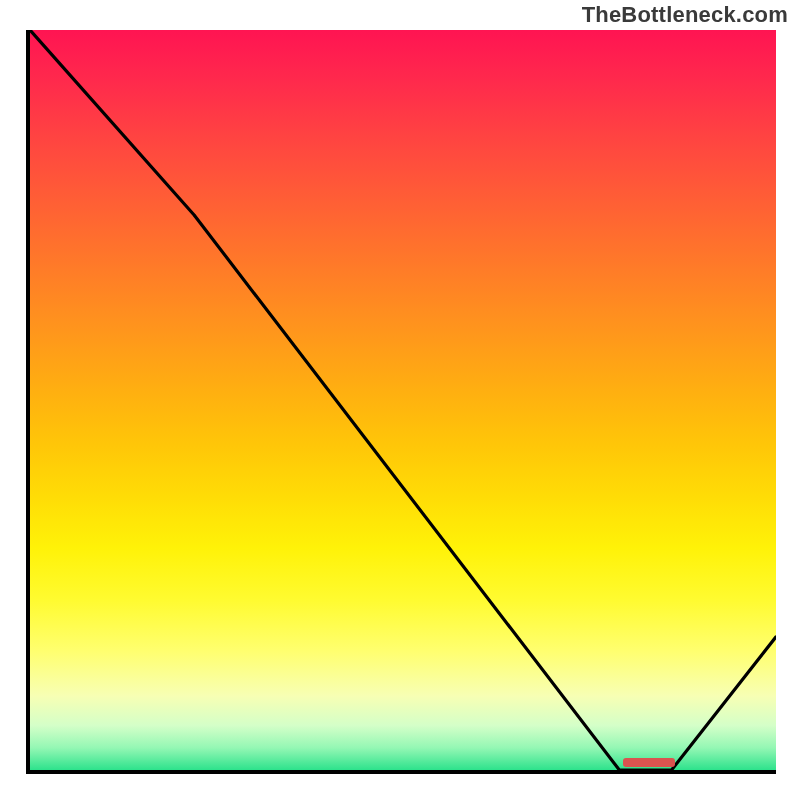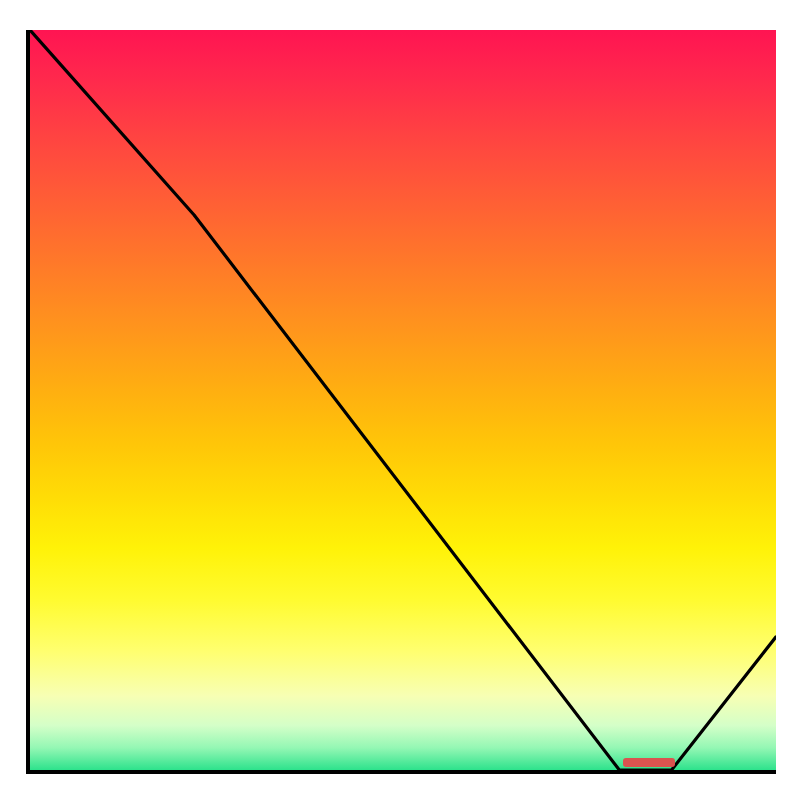--- a/index.html
+++ b/index.html
@@ -59,20 +59,21 @@
     background: #d9534f;
     border-radius: 3px;
     height: 9px;
     bottom: 3px;
   }
 </style>
 </head>
 <body>
 
 <div class="chart-container">
+  <div class="attribution">TheBottleneck.com</div>
   <div class="plot-frame">
     <div class="gradient-bg"></div>
     <svg class="curve-svg" viewBox="0 0 750 744" preserveAspectRatio="none">
       <path d="M0.0 0.0 L165.0 186.0 L592.5 744.0 L615.0 744.0 L645.0 744.0 L750.0 610.1" id="curve-path" fill="none" stroke="#000" stroke-width="3.2" stroke-linejoin="round" stroke-linecap="round"></path>
     </svg>
     <div class="marker" id="opt-marker" style="left: 592.5px; width: 52.5px;"></div>
   </div>
 </div>
 
 </body></html>

